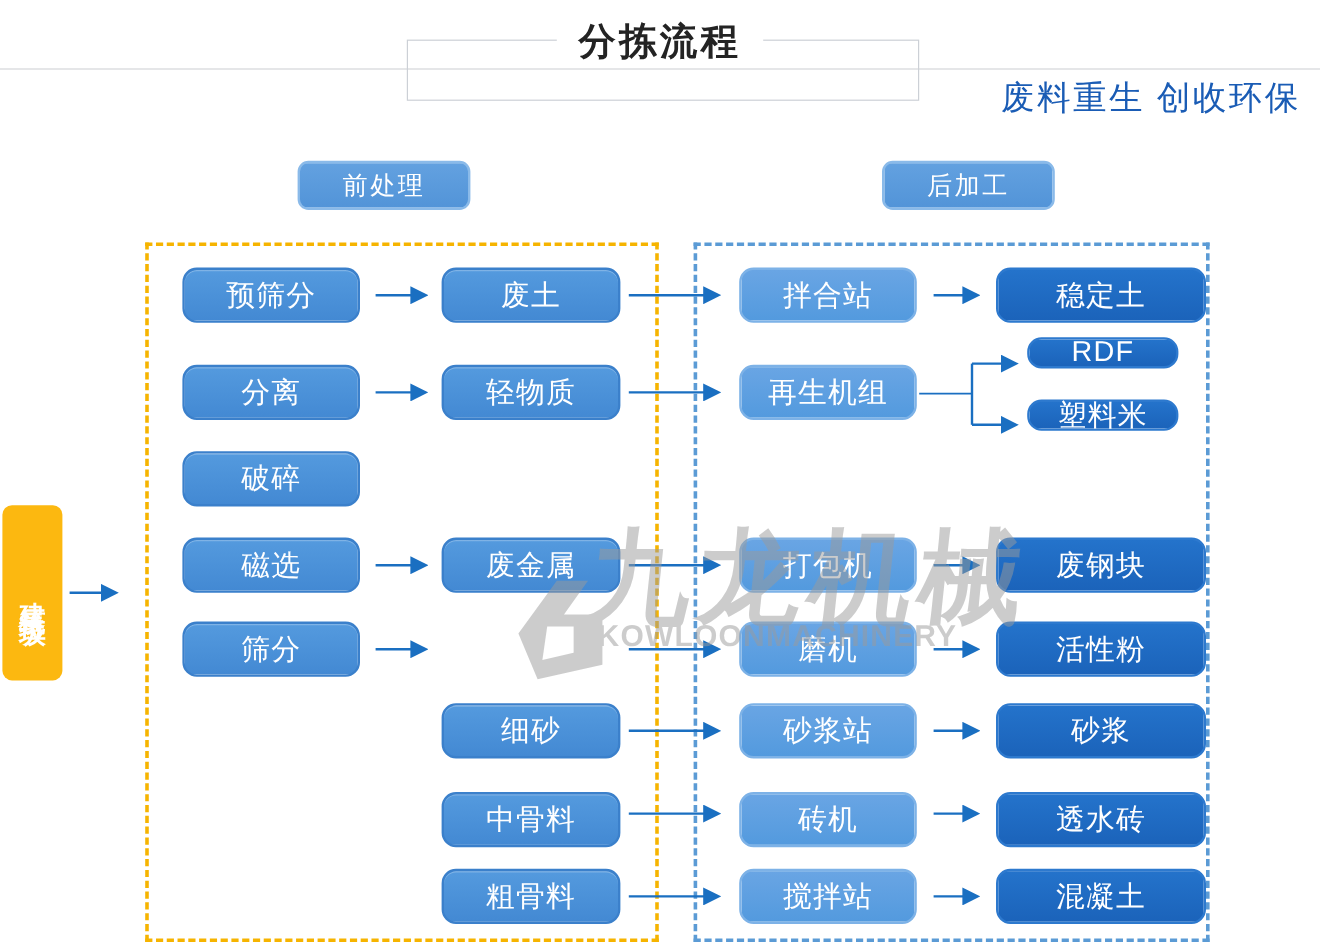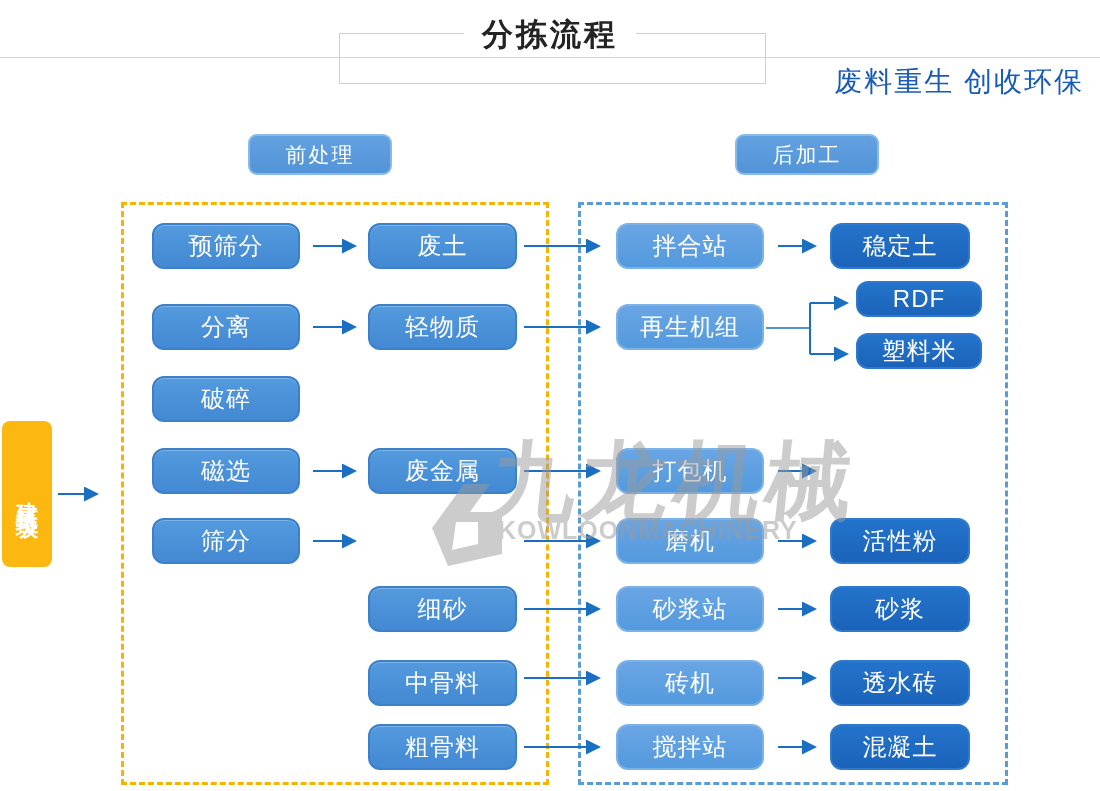--- a/index.html
+++ b/index.html
@@ -48,24 +48,24 @@
     position:absolute;height:46px;border-radius:12px;z-index:3;box-sizing:border-box;
     display:flex;align-items:center;justify-content:center;
     color:#fff;font-size:24px;letter-spacing:1px;
   }
   .light{background:linear-gradient(180deg,#549ade,#4389d3);border:2px solid #3b80cb;box-shadow:inset 0 1px 0 rgba(255,255,255,.25);}
   .mid{background:linear-gradient(180deg,#69a5e4,#539ade);border:2px solid #7db2e7;}
   .dark{background:linear-gradient(180deg,#2473cb,#1b63ba);border:2px solid #2d79ce;}
   .c1{left:152px;width:148px;}
   .c2{left:368px;width:149px;}
   .c3{left:616px;width:148px;}
-  .c4{left:830px;width:140px;text-align:center;}
+  .c4{left:830px;width:175px;text-align:center;}
   .r1{top:223px;}.r2{top:304px;}.r3{top:376px;}.r4{top:448px;}
   .r5{top:518px;}.r6{top:586px;}.r7{top:660px;}.r8{top:724px;}
-  .sm{left:856px;width:126px;height:36px;}
+  .sm{left:856px;width:126px;height:26px;}
   .rdf{top:281px;}
   .plastic{top:333px;}
   
   .arrows{position:absolute;left:0;top:0;z-index:2;}
   
   .watermark{
     position:absolute;left:418px;top:438px;width:540px;height:110px;z-index:4;
     opacity:.5;pointer-events:none;color:#9b9b9b;
   }
   .wm-name{
@@ -149,20 +149,21 @@
   <div class="node mid c3 r2">再生机组</div>
   <div class="node mid c3 r4">打包机</div>
   <div class="node mid c3 r5">磨机</div>
   <div class="node mid c3 r6">砂浆站</div>
   <div class="node mid c3 r7">砖机</div>
   <div class="node mid c3 r8">搅拌站</div>
 
   <div class="node dark c4 r1">稳定土</div>
   <div class="node dark sm rdf">RDF</div>
   <div class="node dark sm plastic">塑料米</div>
+  <div class="node dark c4 r4">废钢块</div>
   <div class="node dark c4 r5">活性粉</div>
   <div class="node dark c4 r6">砂浆</div>
   <div class="node dark c4 r7">透水砖</div>
   <div class="node dark c4 r8">混凝土</div>
 
   <div class="watermark">
     <svg class="wm-logo" width="86" height="104" viewBox="0 0 86 104">
       <path d="M14,58 L46,14 L72,14 L52,42 L84,42 L84,84 L30,96 Z" fill="#9b9b9b"></path>
       <path d="M38,52 L60,52 L60,74 L34,80 Z" fill="#ffffff"></path>
     </svg>

